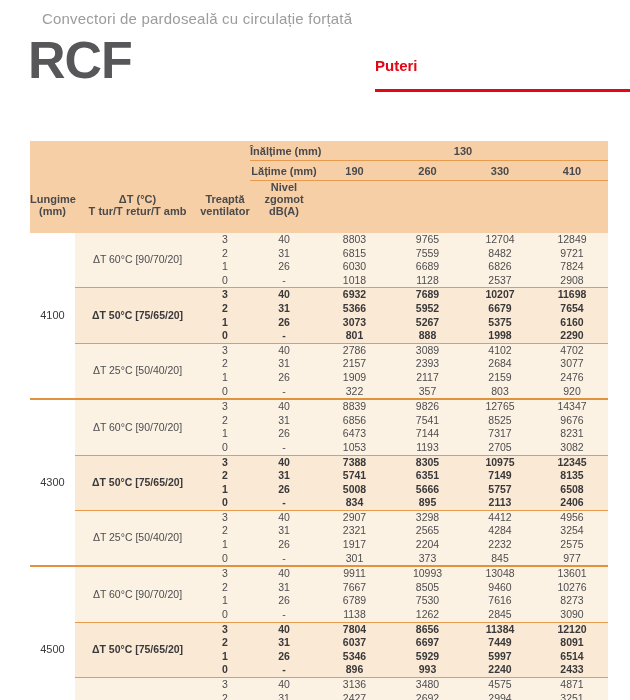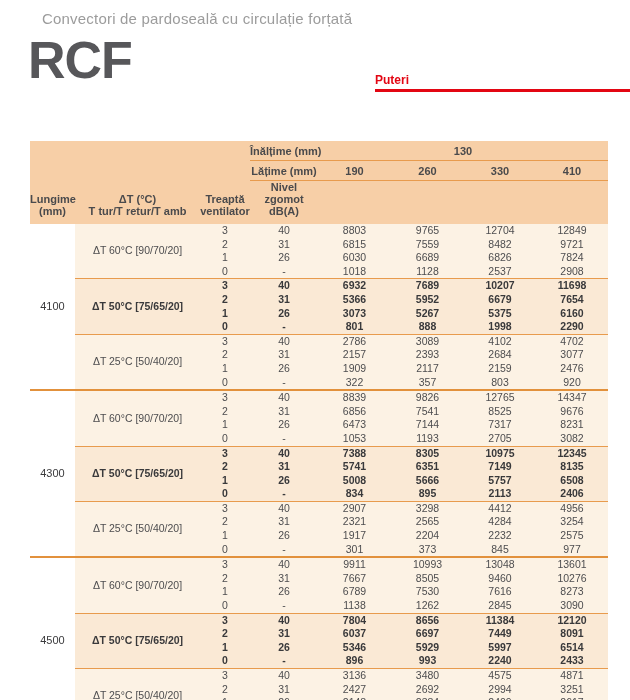--- a/index.html
+++ b/index.html
@@ -11,36 +11,36 @@
   .subtitle{
     position:absolute;left:42px;top:10px;
     font-size:15px;color:#9c9c9c;letter-spacing:.2px;
   }
   .big-title{
     position:absolute;left:28px;top:34px;
     font-size:52px;font-weight:bold;color:#57575a;letter-spacing:-1px;line-height:1;
   }
   .section-label{
     position:absolute;left:375px;top:57px;
-    font-size:12px;font-weight:bold;color:#e30613;margin-top:16px;
+    font-size:15px;font-weight:bold;color:#e30613;
   }
   .red-rule{
     position:absolute;left:375px;right:0;top:89px;height:3px;background:#e30613;
   }
   table.powers{
     position:absolute;left:30px;top:141px;width:578px;
     border-collapse:collapse;table-layout:fixed;
   }
   table.powers td{padding:0;vertical-align:middle;text-align:center;overflow:visible;}
   
   td.hdr{
     background:#f7cfa7;color:#4a4a4c;font-size:11px;font-weight:bold;line-height:12px;
   }
   tr.hrow1 td, tr.hrow2 td{height:19px;}
-  tr.hrow3 td{height:24px;padding-bottom:7px;vertical-align:bottom;}
+  tr.hrow3 td{height:24px;padding-bottom:16px;vertical-align:bottom;}
   td.hdr-left{text-align:left;padding-left:2px;white-space:nowrap;}
   td.hline{border-bottom:1px solid #e89b4d;}
   
   td.cell{
     background:#fcf2e4;color:#4d4d4f;font-size:10.5px;line-height:13.6px;height:13.6px;
     white-space:nowrap;
   }
   td.lungime{background:#ffffff;font-weight:normal;color:#3a3a3c;font-size:11px;}
   td.dt{font-size:10.5px;}
   tr.bold td.cell{background:#fae9d5;font-weight:bold;color:#39393b;}

